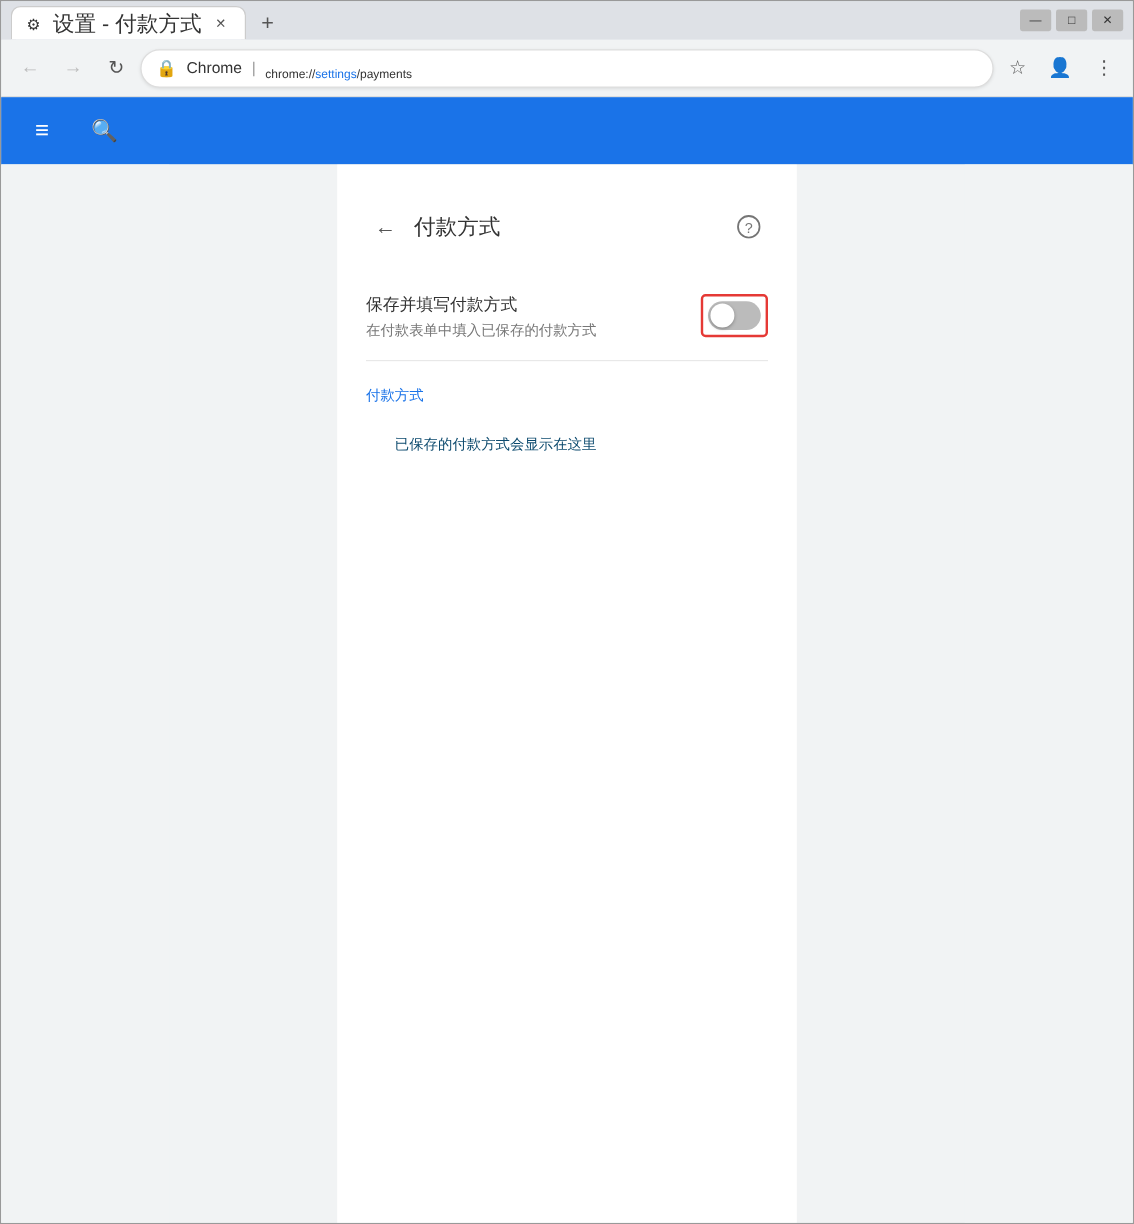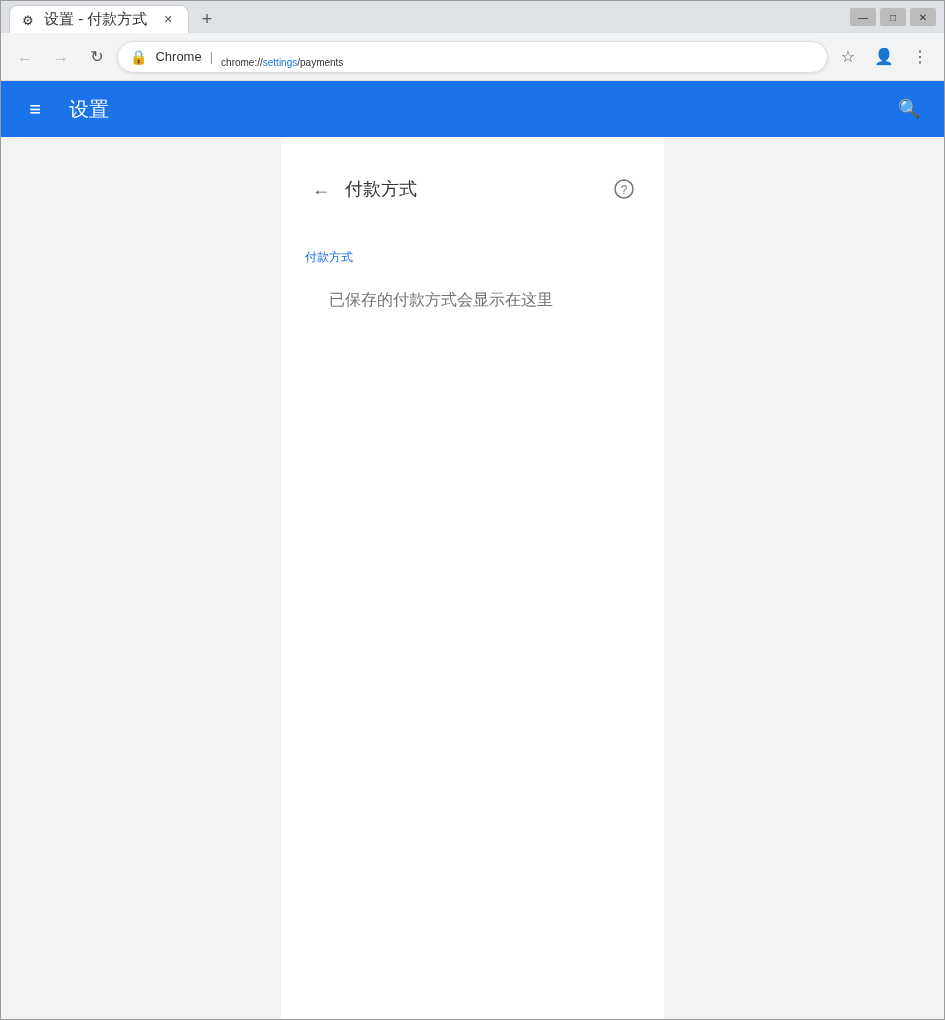--- a/index.html
+++ b/index.html
@@ -64,35 +64,35 @@
     .toggle { position: relative; width: 44px; height: 24px; cursor: pointer; }
     .toggle-track { position: absolute; top: 0; left: 0; right: 0; bottom: 0; background: #bbb; border-radius: 12px; transition: 0.3s; }
     .toggle-thumb { position: absolute; width: 20px; height: 20px; background: #fff; border-radius: 50%; top: 2px; left: 2px; transition: 0.3s; box-shadow: 0 1px 3px rgba(0,0,0,0.3); }
 
     
     .info-text { padding: 16px 0; font-size: 13px; color: #555; border-bottom: 1px solid #e8e8e8; }
     .info-text a { color: #1a73e8; text-decoration: none; }
 
     
     .section-label { font-size: 12px; color: #1a73e8; padding: 20px 0 8px 0; font-weight: 500; }
-    .empty-message { font-size: 16px; color: #737373; padding: 16px 0 16px 24px; }
+    .empty-message { font-size: 12px; color: #0c4a6e; padding: 16px 0 16px 24px; }
 
     
     .side-margin { width: 140px; background: #f1f3f4; }
   </style>
 </head>
 <body>
 
 <div class="window-frame">
 
   <div class="title-bar">
     <div class="tab-strip">
       <div class="tab-active">
         <span class="tab-favicon">⚙</span>
-        <span style="font-size:15px;color:#333;flex:1;overflow:hidden;white-space:nowrap;text-overflow:ellipsis;max-width:140px;">设置 - 付款方式</span>
+        <span style="font-size:18px;color:#333;flex:1;overflow:hidden;white-space:nowrap;text-overflow:ellipsis;max-width:140px;">设置 - 付款方式</span>
         <span class="tab-close">✕</span>
       </div>
       <div class="tab-new">+</div>
     </div>
     <div class="window-controls">
       <div class="win-btn">—</div>
       <div class="win-btn">□</div>
       <div class="win-btn close">✕</div>
     </div>
   </div>
@@ -109,21 +109,20 @@
         <span>chrome://</span><span style="color:#1a73e8;">settings</span><span>/payments</span>
       </span>
     </div>
     <div class="address-star">☆</div>
     <div class="toolbar-btn">👤</div>
     <div class="toolbar-btn">⋮</div>
   </div>
 
   <div class="settings-header">
     <div class="menu-icon">≡</div>
-    <span class="settings-title">设置</span>
     <div class="search-icon-btn">🔍</div>
   </div>
 
   <div class="settings-body">
     <div class="side-margin"></div>
 
     <div class="content-area">
       <div class="content-inner">
 
         <div class="page-header">
@@ -132,20 +131,32 @@
             <span class="page-title">付款方式</span>
           </div>
           <div class="help-btn">
             <svg width="20" height="20" viewBox="0 0 20 20">
               <circle cx="10" cy="10" r="9" fill="none" stroke="#757575" stroke-width="1.5"></circle>
               <text x="10" y="15" text-anchor="middle" font-size="12" fill="#757575">?</text>
             </svg>
           </div>
         </div>
 
+        <div class="settings-row">
+          <div class="settings-row-text">
+            <div class="settings-row-title">保存并填写付款方式</div>
+            <div class="settings-row-subtitle">在付款表单中填入已保存的付款方式</div>
+          </div>
+          <div class="toggle-highlight">
+            <div class="toggle">
+              <div class="toggle-track"></div>
+              <div class="toggle-thumb"></div>
+            </div>
+          </div>
+        </div>
 
 
         <div class="section-label">付款方式</div>
         <div class="empty-message">已保存的付款方式会显示在这里</div>
 
       </div>
     </div>
 
     <div class="side-margin"></div>
   </div>

